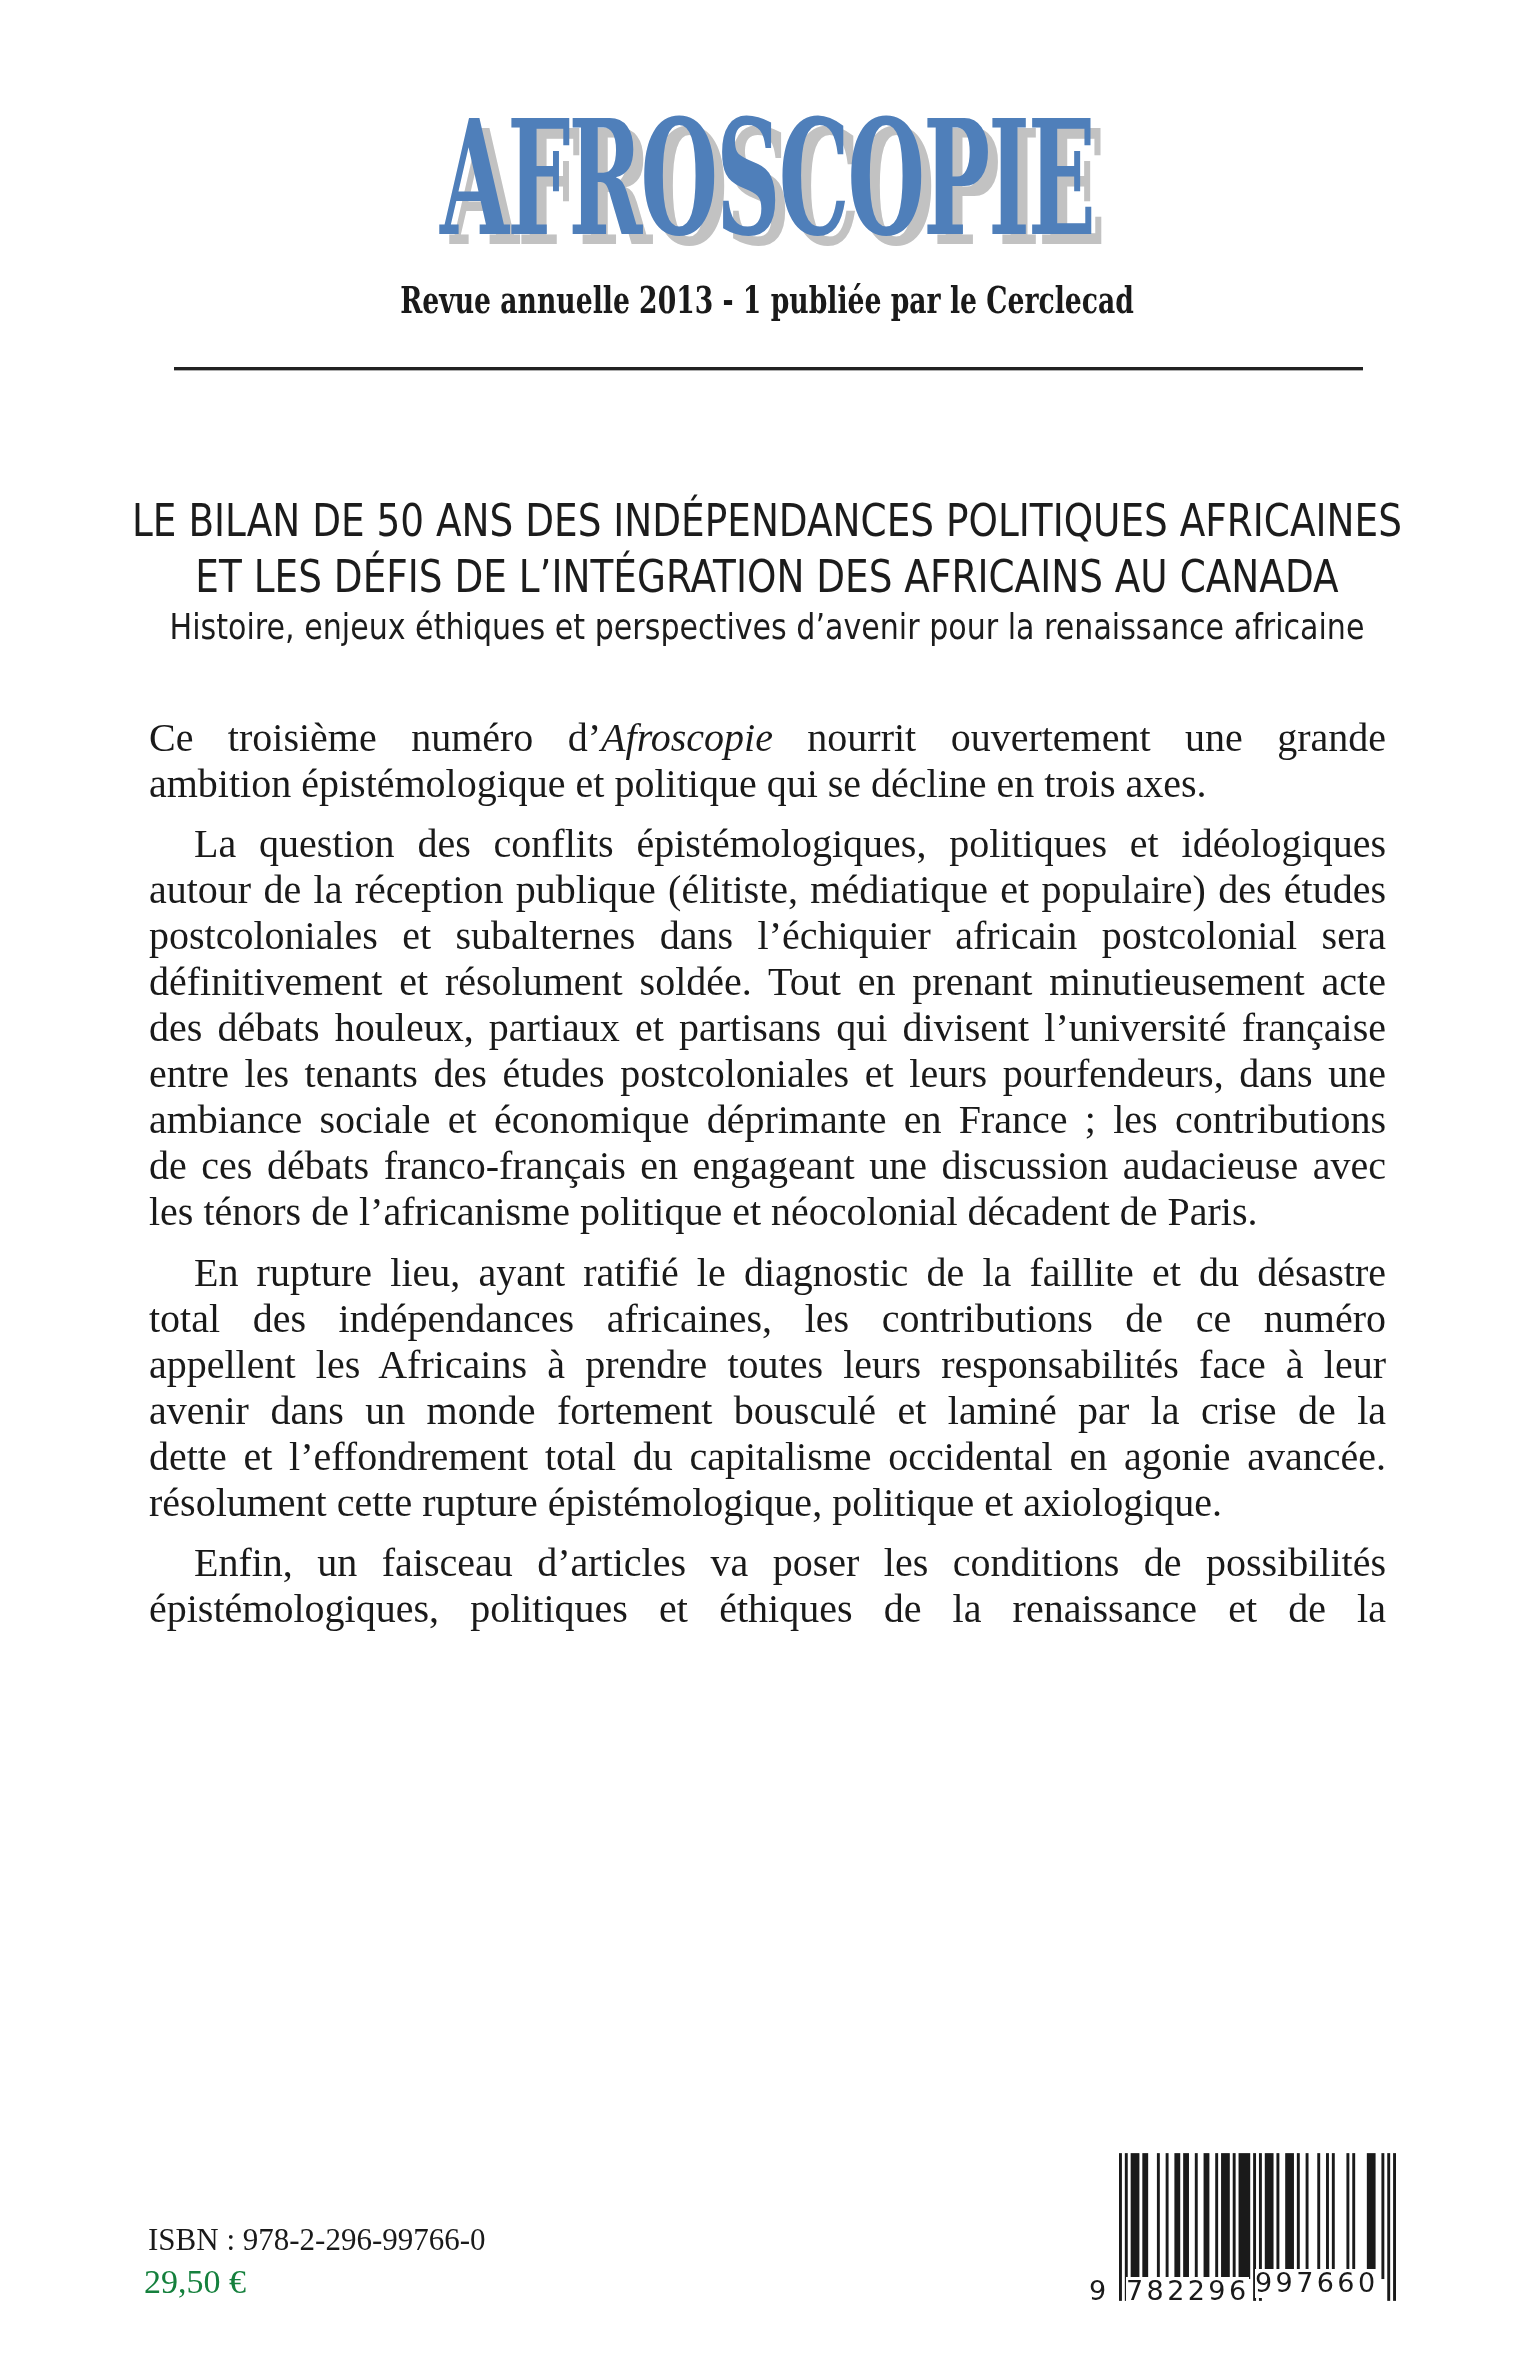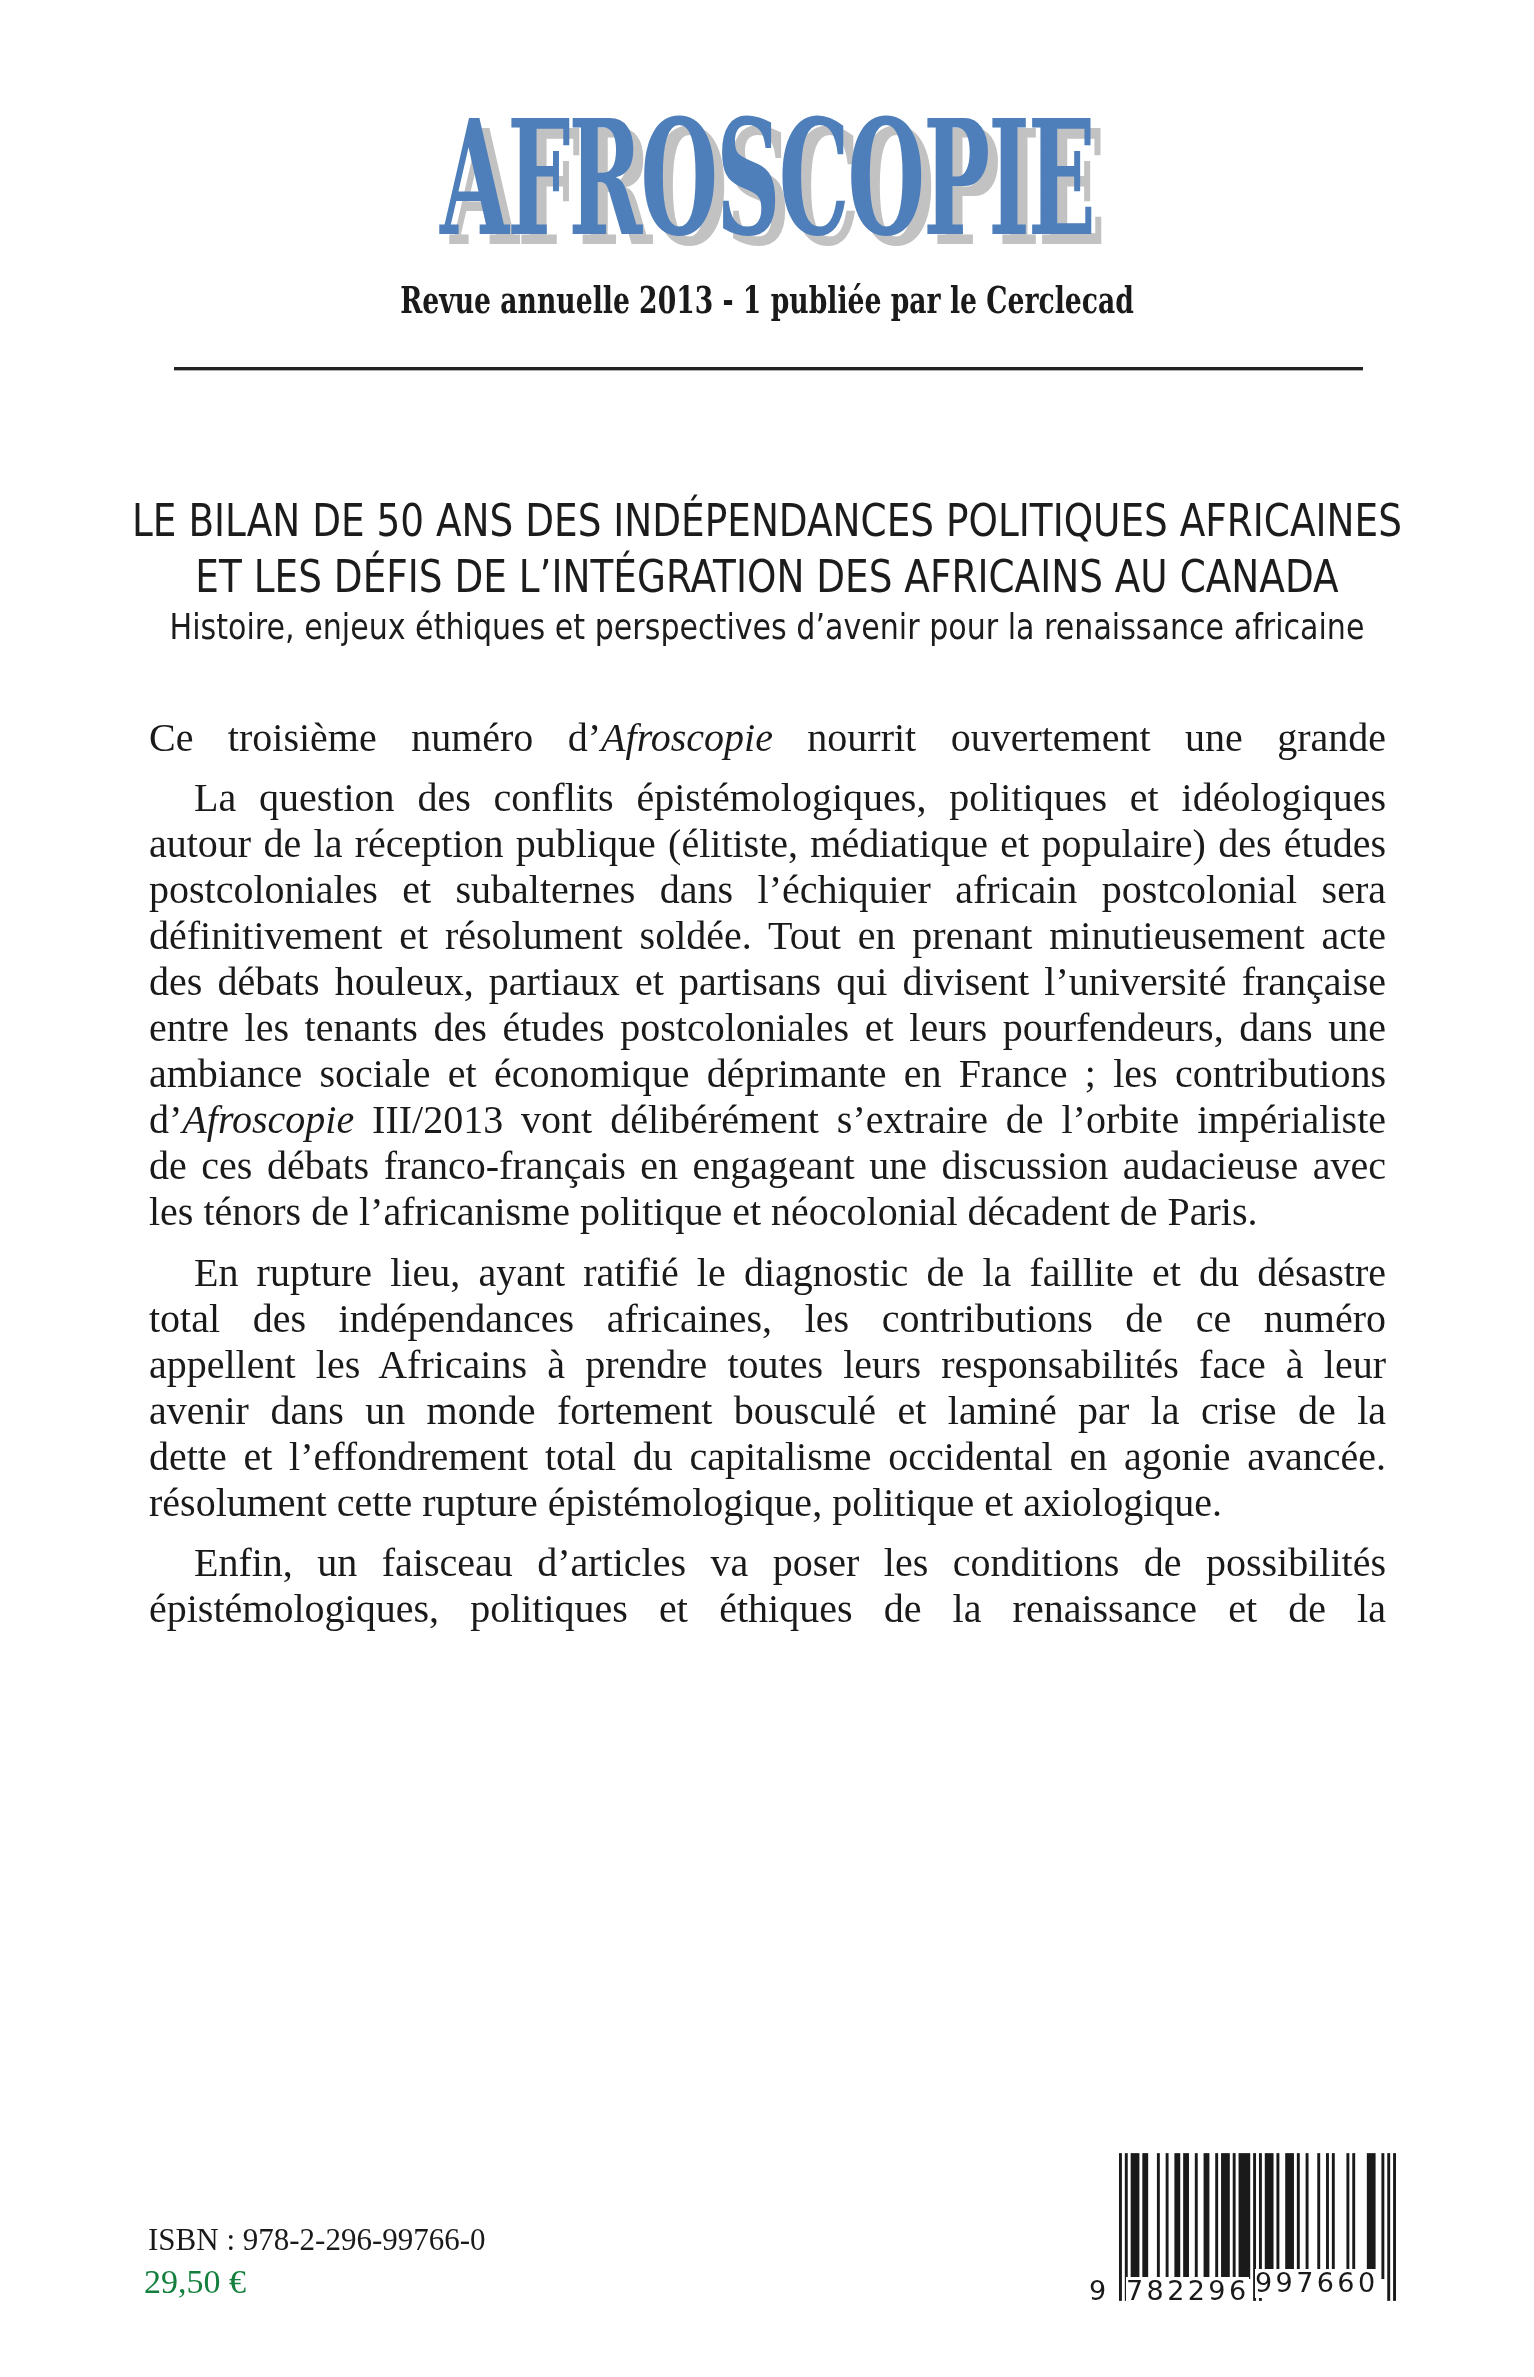--- a/index.html
+++ b/index.html
@@ -185,30 +185,30 @@
 
 <div class="rule"></div>
 
 <div class="heading line1">LE BILAN DE 50 ANS DES INDÉPENDANCES POLITIQUES AFRICAINES</div>
 <div class="heading line2">ET LES DÉFIS DE L’INTÉGRATION DES AFRICAINS AU CANADA</div>
 <div class="heading sub">Histoire, enjeux éthiques et perspectives d’avenir pour la renaissance africaine</div>
 
 <div class="body-text" id="body-text">
     <p class="first" style="text-indent: 0px;">
       <span class="line">Ce troisième numéro d’<em>Afroscopie</em> nourrit ouvertement une grande</span>
+      <span class="line last">ambition épistémologique et politique qui se décline en trois axes.</span>
     </p>
     <p style="text-indent: 0px;">
       <span class="line indent">La question des conflits épistémologiques, politiques et idéologiques</span>
       <span class="line">autour de la réception publique (élitiste, médiatique et populaire) des études</span>
       <span class="line">postcoloniales et subalternes dans l’échiquier africain postcolonial sera</span>
       <span class="line">définitivement et résolument soldée. Tout en prenant minutieusement acte</span>
       <span class="line">des débats houleux, partiaux et partisans qui divisent l’université française</span>
       <span class="line">entre les tenants des études postcoloniales et leurs pourfendeurs, dans une</span>
       <span class="line">ambiance sociale et économique déprimante en France ; les contributions</span>
-      <span class="line">d’<em>Afroscopie</em> III/2013 vont délibérément s’extraire de l’orbite impérialiste</span>
       <span class="line">de ces débats franco-français en engageant une discussion audacieuse avec</span>
       <span class="line last">les ténors de l’africanisme politique et néocolonial décadent de Paris.</span>
     </p>
     <p style="text-indent: 0px;">
       <span class="line indent">En rupture lieu, ayant ratifié le diagnostic de la faillite et du désastre</span>
       <span class="line">total des indépendances africaines, les contributions de ce numéro</span>
       <span class="line">appellent les Africains à prendre toutes leurs responsabilités face à leur</span>
       <span class="line">avenir dans un monde fortement bousculé et laminé par la crise de la</span>
       <span class="line">dette et l’effondrement total du capitalisme occidental en agonie avancée.</span>
       <span class="line last">résolument cette rupture épistémologique, politique et axiologique.</span>

